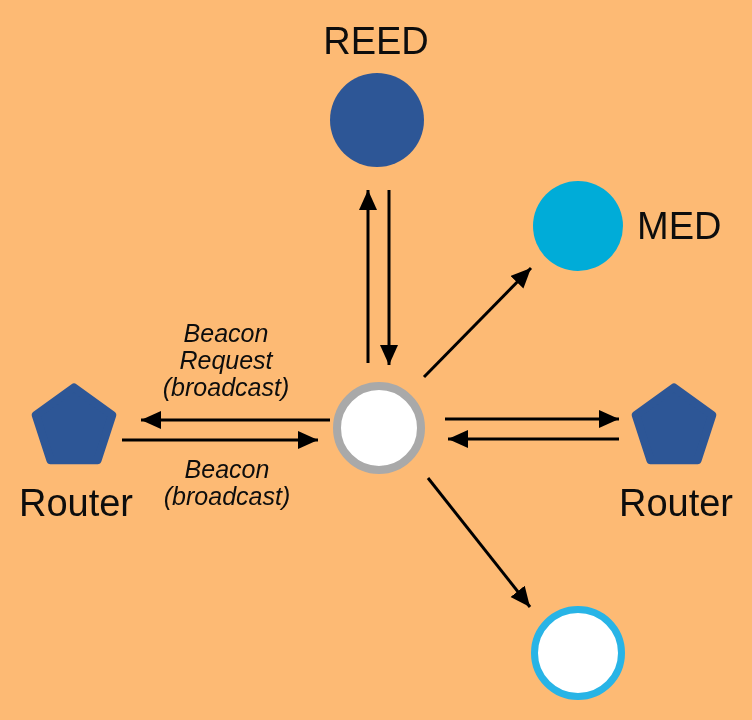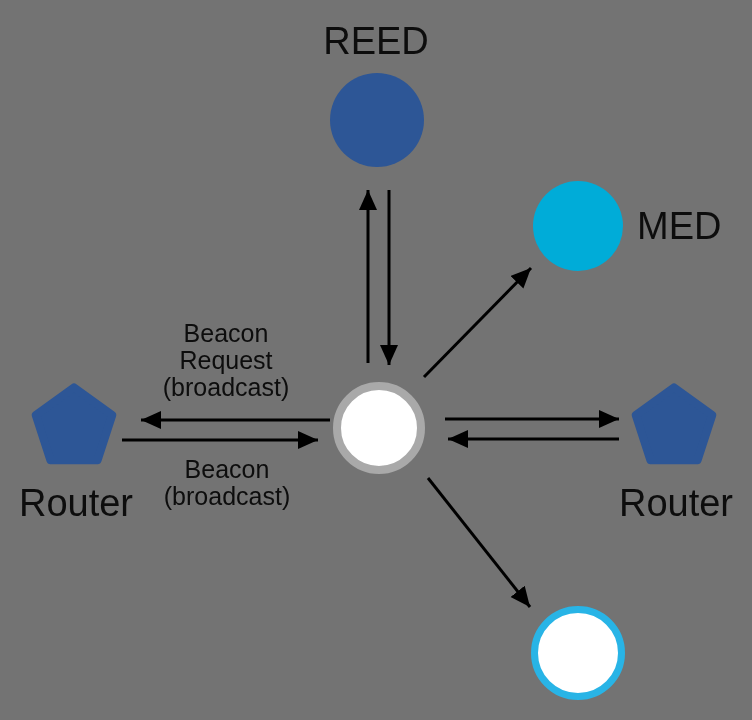--- a/index.html
+++ b/index.html
@@ -5,21 +5,21 @@
   html, body {
     margin: 0;
     padding: 0;
     background: #ffffff;
     font-family: "Liberation Sans", "DejaVu Sans", sans-serif;
   }
   .canvas {
     position: relative;
     width: 752px;
     height: 720px;
-    background: #737373;
+    background: #fdba74;
     overflow: hidden;
   }
   .arrow-layer {
     position: absolute;
     left: 0; top: 0;
     width: 752px; height: 720px;
   }
   .node-label {
     position: absolute;
     color: #0d0d0d;
@@ -28,20 +28,21 @@
     white-space: nowrap;
   }
   .node-label.center-x { transform: translateX(-50%); }
   .node-label.center-y { transform: translateY(-50%); text-align: center; }
   .msg-label {
     position: absolute;
     transform: translateX(-50%);
     color: #0d0d0d;
     font-size: 25px;
     line-height: 27px;
+    font-style: italic;
     text-align: center;
     white-space: pre-line;
   }
   .circle-node {
     position: absolute;
     border-radius: 50%;
     box-sizing: border-box;
   }
   .reed-node   { left: 330px; top: 73px;  width: 94px; height: 94px; background: #2d5696; }
   .med-node    { left: 533px; top: 181px; width: 90px; height: 90px; background: #00acd8; }

